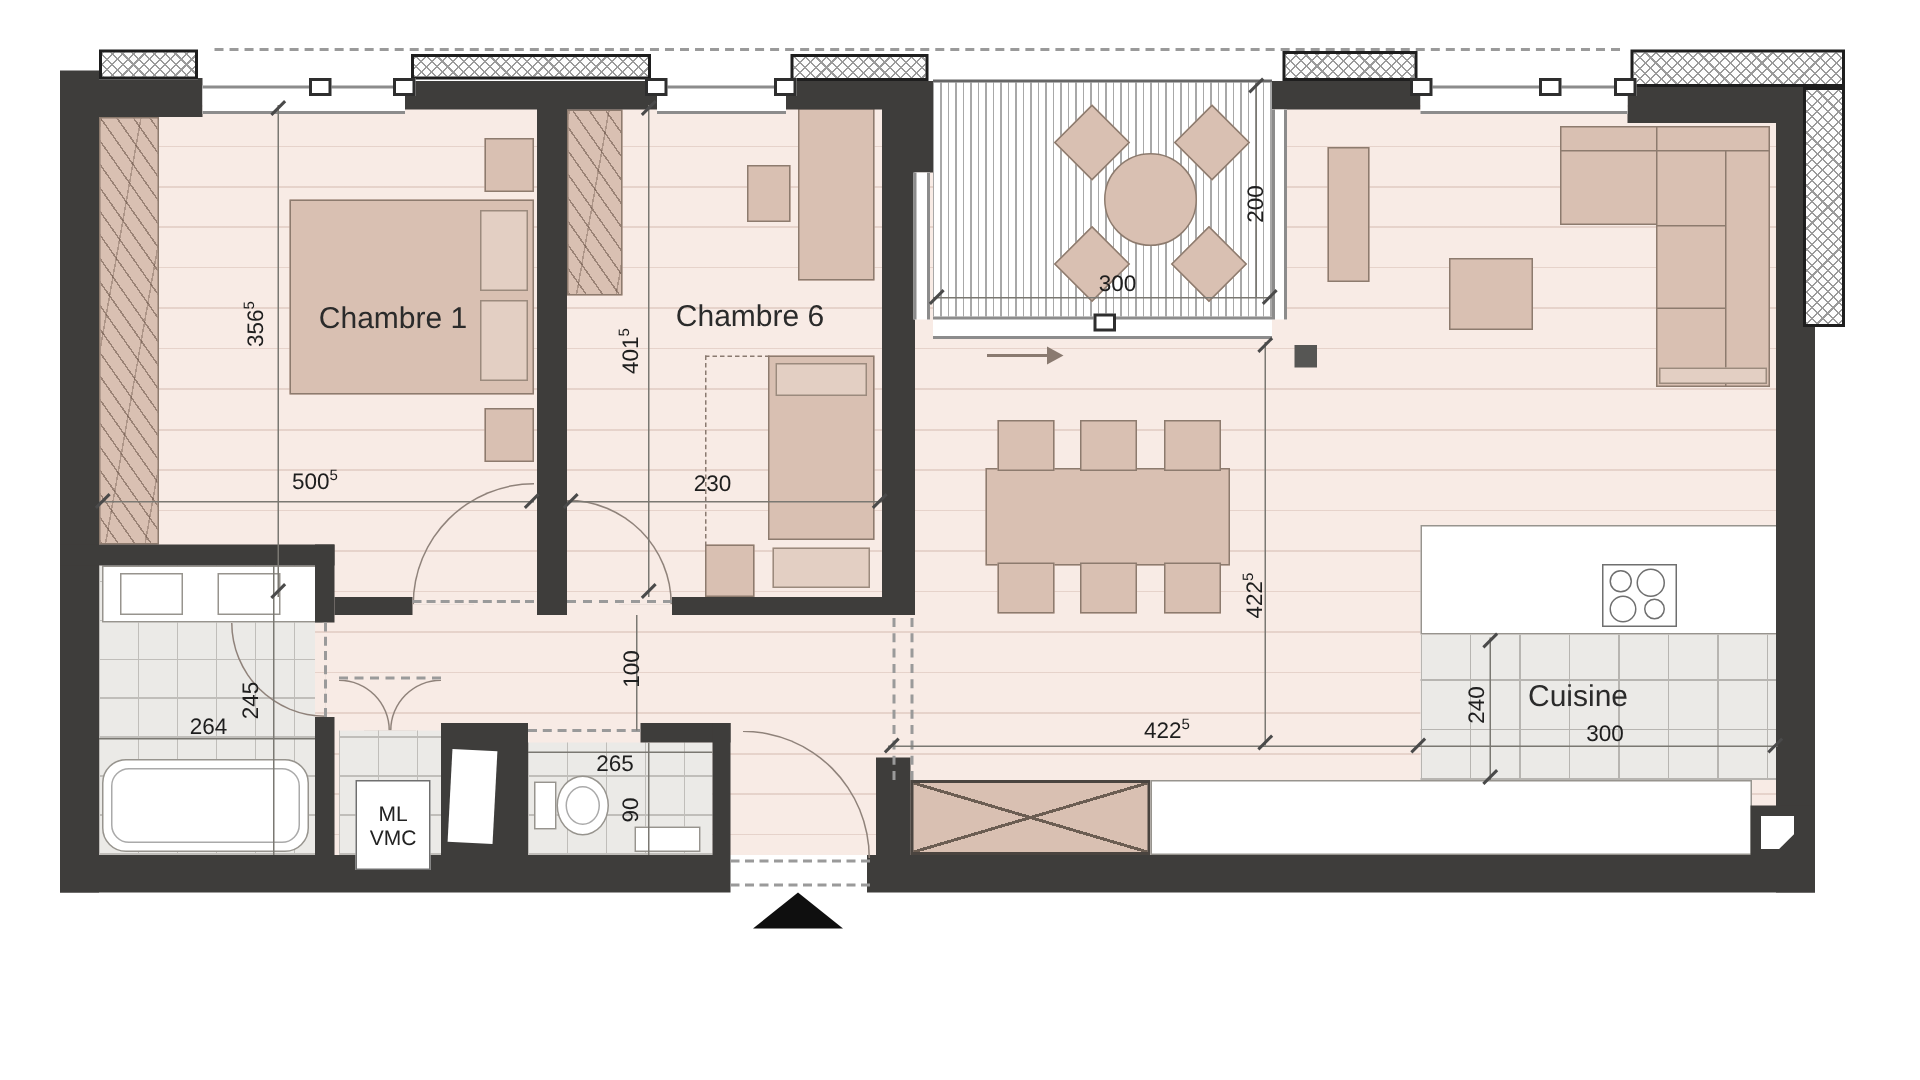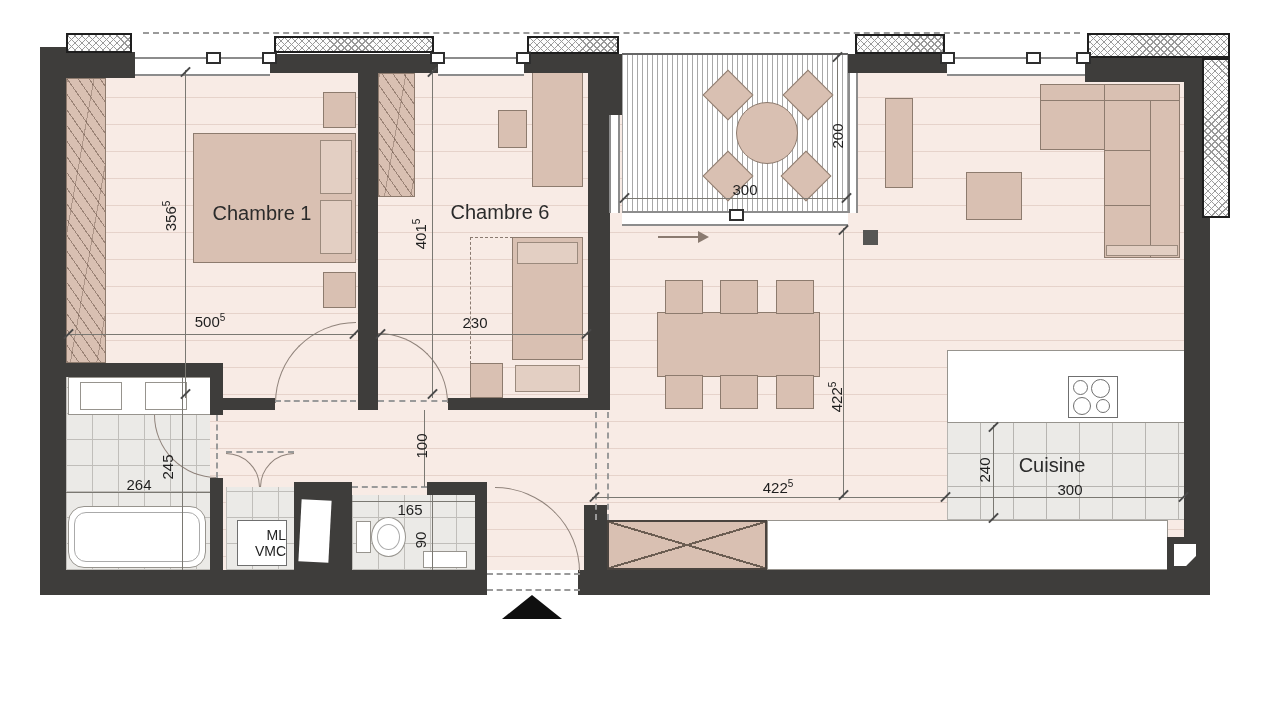--- a/index.html
+++ b/index.html
@@ -229,21 +229,21 @@
   <div class="dim" style="left:475px;top:322px;"><span>230</span><sup></sup></div>
   <div class="dim" style="left:745px;top:189px;"><span>300</span><sup></sup></div>
   <div class="dim rot" style="left:837px;top:136px;"><span>200</span><sup></sup></div>
   <div class="dim rot" style="left:836px;top:397px;"><span>422</span><sup>5</sup></div>
   <div class="dim" style="left:778px;top:487px;"><span>422</span><sup>5</sup></div>
   <div class="dim" style="left:1070px;top:489px;"><span>300</span><sup></sup></div>
   <div class="dim rot" style="left:984px;top:470px;"><span>240</span><sup></sup></div>
   <div class="dim" style="left:139px;top:484px;"><span>264</span><sup></sup></div>
   <div class="dim rot" style="left:167px;top:467px;"><span>245</span><sup></sup></div>
   <div class="dim rot" style="left:421px;top:446px;"><span>100</span><sup></sup></div>
-  <div class="dim" style="left:410px;top:509px;"><span>165</span><sup></sup></div>
+  <div class="dim" style="left:410px;top:509px;"><span>265</span><sup></sup></div>
   <div class="dim rot" style="left:420px;top:540px;"><span>90</span><sup></sup></div>
 
-  <div class="white-box" style="left:237px;top:520px;width:50px;height:46px;border-color:#6f6f6f;display:flex;flex-direction:column;align-items:flex-end;justify-content:center;font-size:14px;color:#222;line-height:1.15;">
+  <div class="white-box" style="left:237px;top:520px;width:50px;height:60px;border-color:#6f6f6f;display:flex;flex-direction:column;align-items:center;justify-content:center;font-size:14px;color:#222;line-height:1.15;">
     <span>ML</span>
     <span>VMC</span>
   </div>
 
 </div>
 
 </body></html>

